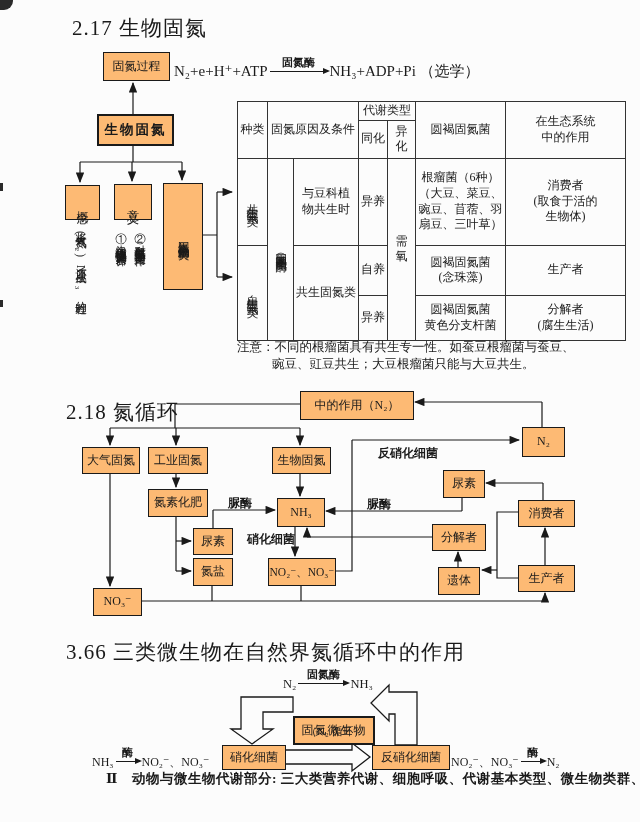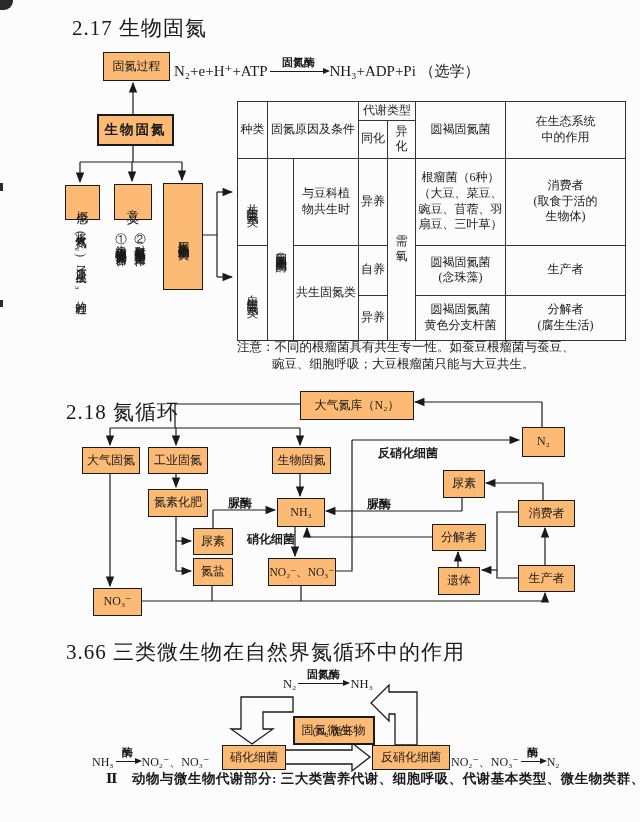--- a/index.html
+++ b/index.html
@@ -182,26 +182,26 @@
     <td>异养</td>
     <td>圆褐固氮菌
 黄色分支杆菌</td>
     <td>分解者
 (腐生生活)</td>
   </tr>
 </tbody>
   </table>
 
 <div class="note" style="left:237px;top:339px;">注意：不同的根瘤菌具有共生专一性。如蚕豆根瘤菌与蚕豆、</div>
-<div class="note" style="left:272px;top:356px;">豌豆、细胞呼吸；大豆根瘤菌只能与大豆共生。</div>
+<div class="note" style="left:272px;top:356px;">豌豆、豇豆共生；大豆根瘤菌只能与大豆共生。</div>
 
 <div class="abs h1" style="left:66px;top:398px;">2.18 氮循环</div>
 
 <div class="bx" style="left:300px;top:391px;width:112px;height:27px;">
-    <span>大气氮库（N₂）</span>
+    <span>中的作用（N₂）</span>
   </div>
 <div class="bx" style="left:82px;top:447px;width:56px;height:25px;">
     <span>大气固氮</span>
   </div>
 <div class="bx" style="left:148px;top:447px;width:58px;height:25px;">
     <span>工业固氮</span>
   </div>
 <div class="bx" style="left:272px;top:447px;width:57px;height:25px;">
     <span>生物固氮</span>
   </div>

